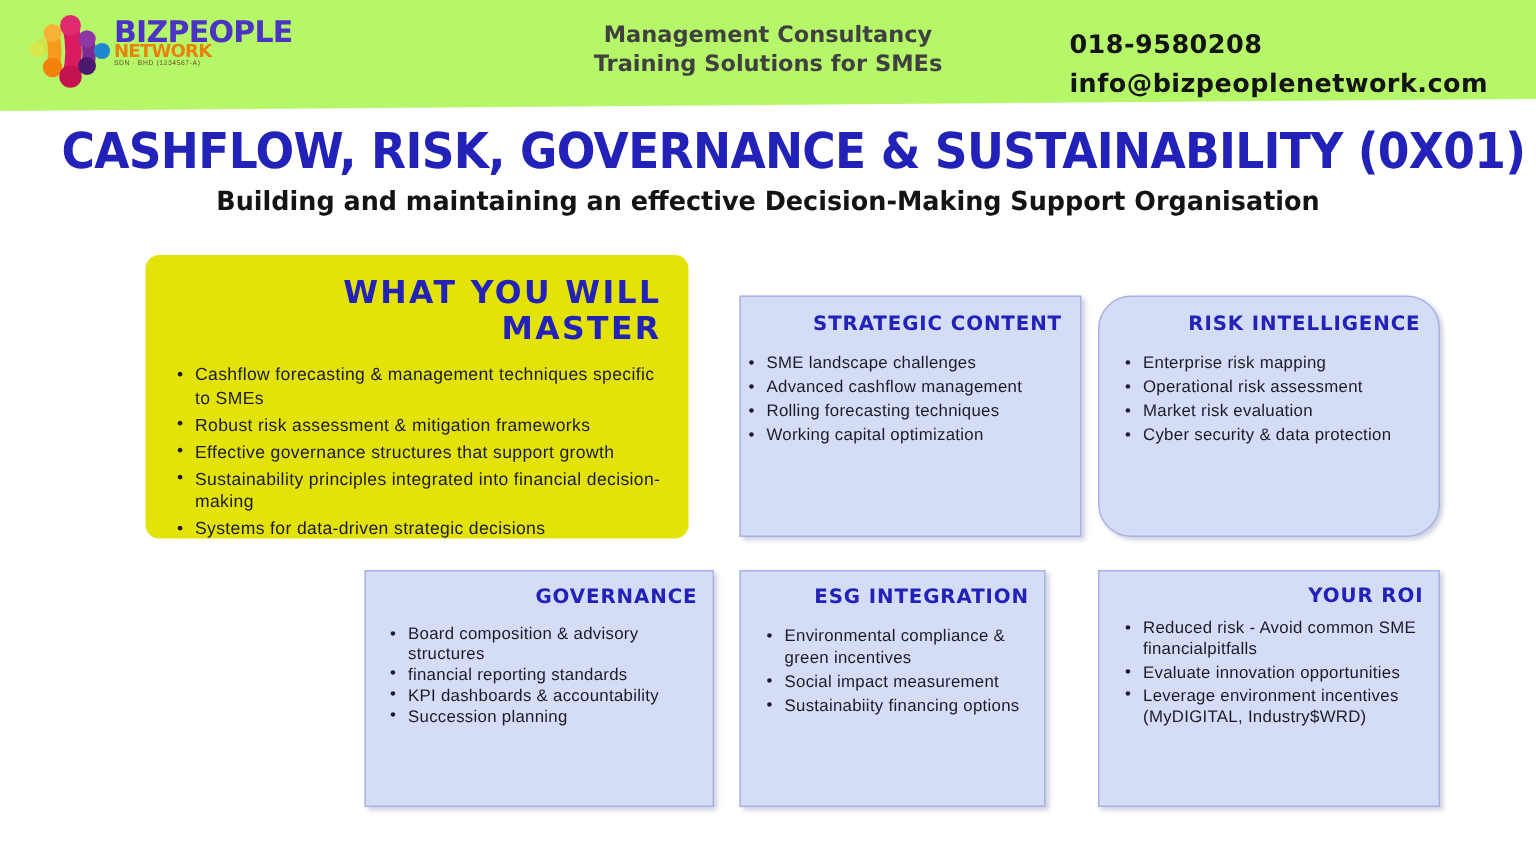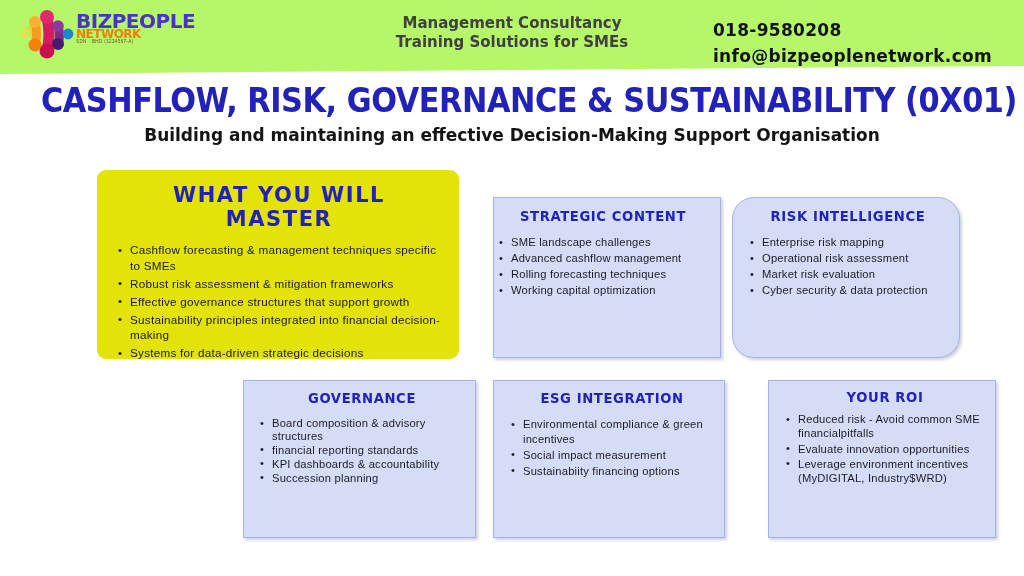--- a/index.html
+++ b/index.html
@@ -128,21 +128,21 @@
     font-size: 17.5px;
     font-weight: bold;
     color: #141414;
     margin-top: 6px;
     transform: scaleX(0.97);
     white-space: nowrap;
   }
 
   
   .card-heading {
-    text-align: center;
+    text-align: right;
     color: #2222b8;
     font-weight: bold;
     font-family: "DejaVu Sans", sans-serif;
     letter-spacing: 0.6px;
   }
   ul.card-list {
     margin: 0;
     padding: 0;
     list-style: none;
   }
@@ -197,22 +197,22 @@
   }
   .blue-card ul.card-list li {
     font-size: 11.2px;
     line-height: 1.3;
     letter-spacing: 0.2px;
   }
 
   #card-strategic  { left: 493px; top: 197px; width: 228px; height: 161px; padding: 11px 12px 0 4px; }
   #card-risk       { left: 732px; top: 197px; width: 228px; height: 161px; padding: 11px 12px 0 16px; border-radius: 22px; }
   #card-governance { left: 243px; top: 380px; width: 233px; height: 158px; padding: 10px 10px 0 15px; }
-  #card-esg        { left: 493px; top: 380px; width: 232px; height: 158px; padding: 10px 10px 0 16px; }
-  #card-roi        { left: 732px; top: 380px; width: 228px; height: 158px; padding: 9px 10px 0 16px; margin-left: 36px; }
+  #card-esg        { left: 493px; top: 380px; width: 204px; height: 158px; padding: 10px 10px 0 16px; }
+  #card-roi        { left: 732px; top: 380px; width: 228px; height: 158px; padding: 9px 10px 0 16px; }
 
   #card-strategic .card-heading,
   #card-risk .card-heading,
   #card-governance .card-heading,
   #card-esg .card-heading { margin-bottom: 11px; }
   #card-roi .card-heading { margin-bottom: 7px; }
 
   #card-strategic ul.card-list li,
   #card-risk ul.card-list li,
   #card-esg ul.card-list li { margin-bottom: 1.5px; }

